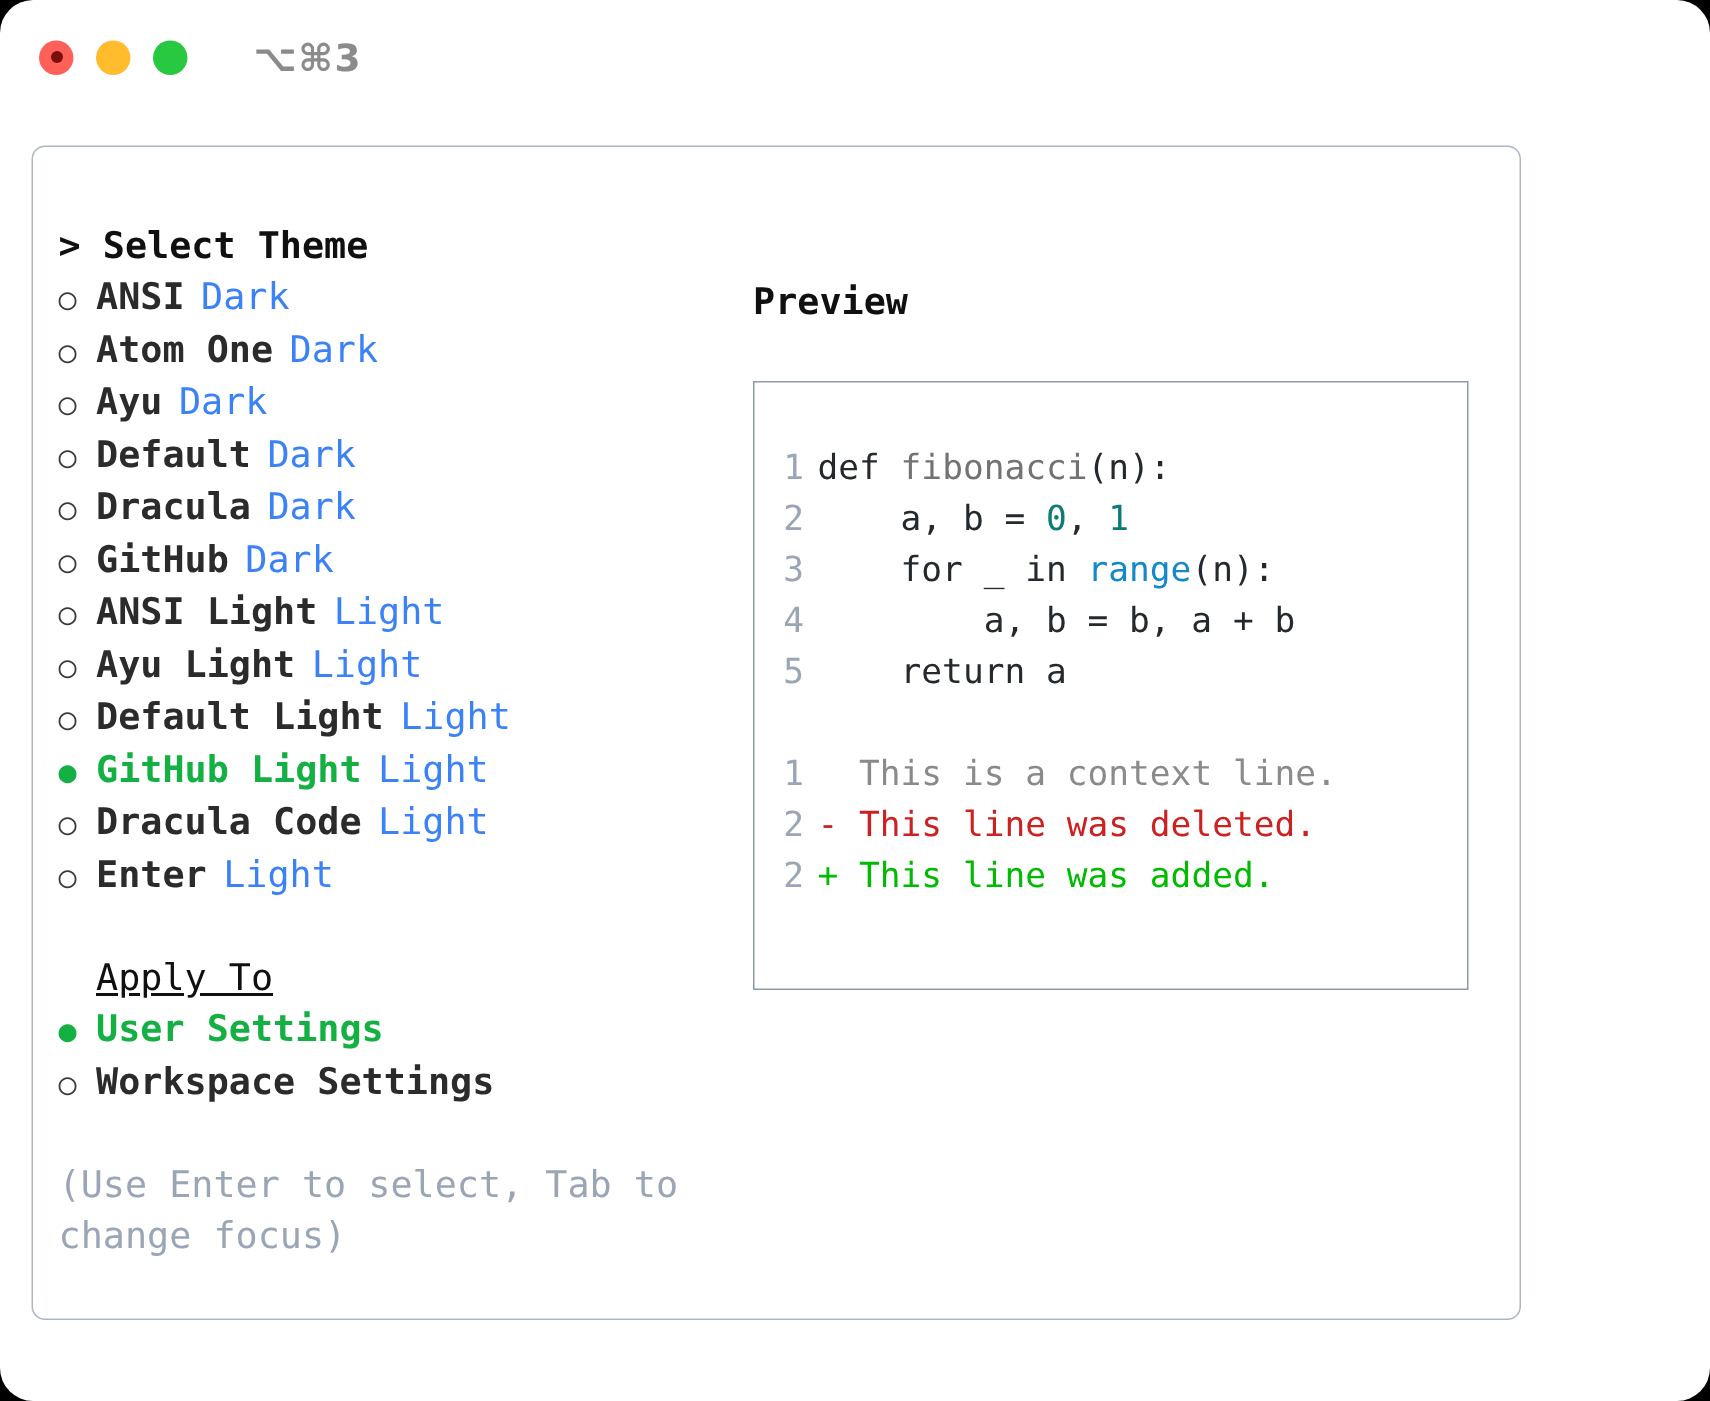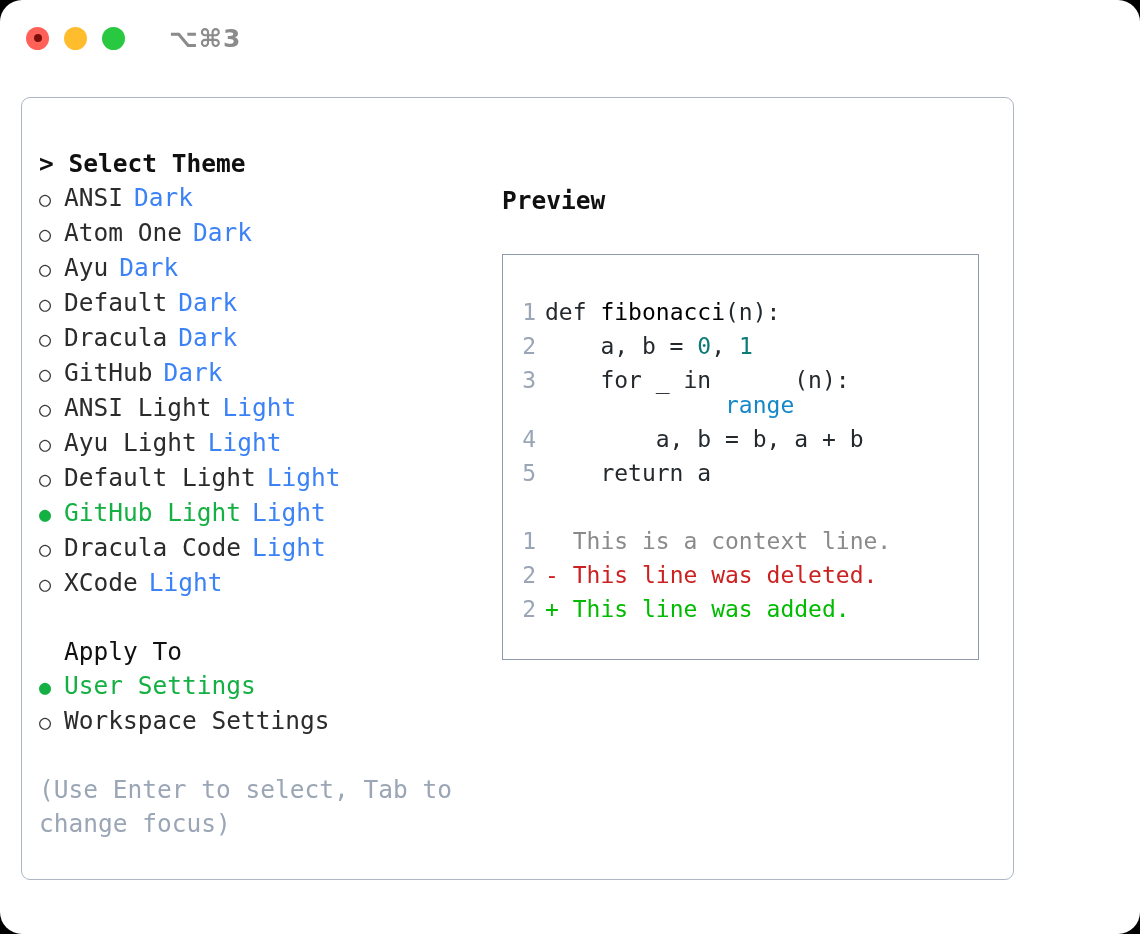--- a/index.html
+++ b/index.html
@@ -116,35 +116,36 @@
     color: #2b2b2b;
   }
   .bullet {
     width: 25px;
     flex: 0 0 25px;
     font-size: 20px;
     color: #3a3a3a;
     line-height: 34px;
   }
   .opt.sel .bullet { color: #15b043; }
-  .opt .name { font-weight: normal; }
+  .opt .name { font-weight: bold; }
   .opt.sel .name { color: #15b043; }
   .opt .tag {
     color: #3b82f6;
     margin-left: 11px;
   }
 
   .spacer { height: 34px; }
 
   .apply-header {
     font-size: 24.5px;
     color: #101010;
     line-height: 34px;
     white-space: pre;
     padding-left: 25px;
+    text-decoration: underline;
   }
 
   .hint {
     margin-top: 34px;
     font-size: 24.5px;
     line-height: 34px;
     color: #9aa5b5;
     width: 420px;
     white-space: pre-wrap;
   }
@@ -175,23 +176,23 @@
   .lnum {
     width: 42px;
     flex: 0 0 42px;
     text-align: right;
     color: #9aa5b5;
     padding-right: 9px;
   }
   .ctext { color: #24292e; }
   .blank-line { height: 34px; }
 
-  .tok-fn    { color: #000000; text-align: right; }
+  .tok-fn    { color: #737373; text-align: right; }
   .tok-num   { color: #0c7b78; }
-  .tok-call  { color: #1488c8; margin-top: 25px; }
+  .tok-call  { color: #1488c8; }
   .diff-ctx  { color: #8a8a8a; }
   .diff-del  { color: #cc2121; }
   .diff-add  { color: #00bb00; }
 </style>
 </head>
 <body>
 
 <div class="window">
 
   <div class="titlebar">
@@ -213,21 +214,21 @@
             <div class="opt"><span class="bullet">○</span><span class="name">Atom One</span><span class="tag">Dark</span></div>
             <div class="opt"><span class="bullet">○</span><span class="name">Ayu</span><span class="tag">Dark</span></div>
             <div class="opt"><span class="bullet">○</span><span class="name">Default</span><span class="tag">Dark</span></div>
             <div class="opt"><span class="bullet">○</span><span class="name">Dracula</span><span class="tag">Dark</span></div>
             <div class="opt"><span class="bullet">○</span><span class="name">GitHub</span><span class="tag">Dark</span></div>
             <div class="opt"><span class="bullet">○</span><span class="name">ANSI Light</span><span class="tag">Light</span></div>
             <div class="opt"><span class="bullet">○</span><span class="name">Ayu Light</span><span class="tag">Light</span></div>
             <div class="opt"><span class="bullet">○</span><span class="name">Default Light</span><span class="tag">Light</span></div>
             <div class="opt sel"><span class="bullet">●</span><span class="name">GitHub Light</span><span class="tag">Light</span></div>
             <div class="opt"><span class="bullet">○</span><span class="name">Dracula Code</span><span class="tag">Light</span></div>
-            <div class="opt"><span class="bullet">○</span><span class="name">XCode</span><span class="tag">Light</span></div>
+            <div class="opt"><span class="bullet">○</span><span class="name">Enter</span><span class="tag">Light</span></div>
           </div>
 
         <div class="spacer"></div>
 
         <div class="apply-header">Apply To</div>
         <div id="apply-list">
             <div class="opt sel"><span class="bullet">●</span><span class="name">User Settings</span></div>
             <div class="opt"><span class="bullet">○</span><span class="name">Workspace Settings</span></div>
           </div>
 

